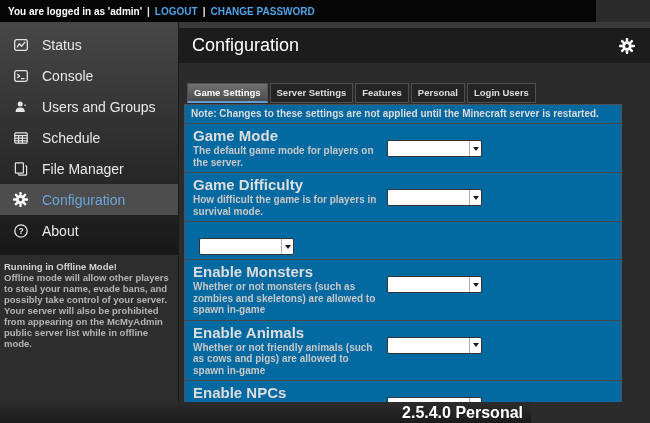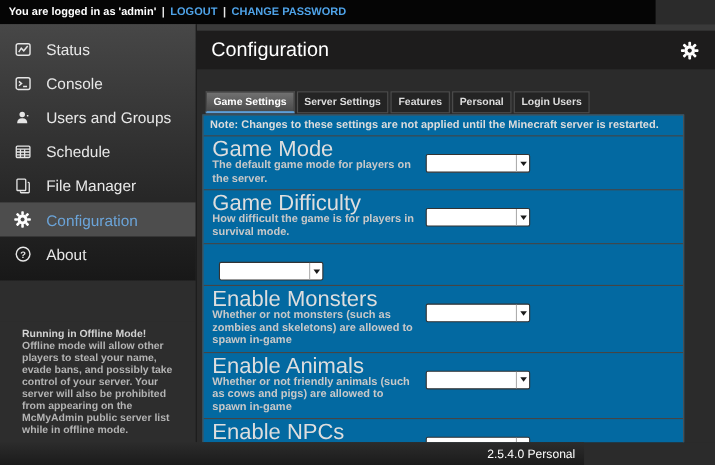--- a/index.html
+++ b/index.html
@@ -16,22 +16,22 @@
   .sidebar { position:absolute; left:0; top:22px; width:178px; height:380px;
     display:flex; flex-direction:column; background:#2d2d2d; }
   .menu { background:linear-gradient(#474747,#181818); padding:7px 0 9px 0; }
   .menu-item { height:31px; display:flex; align-items:center; padding-left:12px; gap:13px;
     color:#e8e8e8; font-size:14px; cursor:pointer; }
   .menu-item.active { background:#4d4d4d; color:#6ba4d9; }
   .mi-icon { width:17px; height:17px; display:flex; align-items:center; justify-content:center; }
   .notif-header { height:17px; background:linear-gradient(#5d5d5d,#3e3e3e); color:#fff;
     font-size:10px; font-weight:bold; display:flex; align-items:center; padding-left:7px;
     border-top:1px solid #6a6a6a; }
-  .notif-body { flex:1; background:#2d2d2d; padding:6px 20px; color:#b4b4b4;
-    font-size:9.5px; font-weight:bold; line-height:11px;margin-top:37px; }
+  .notif-body { flex:1; background:#2d2d2d; padding:6px 4px; color:#b4b4b4;
+    font-size:9.5px; font-weight:bold; line-height:11px; }
   .notif-title { color:#d2d2d2; }
 
   
   .main { position:absolute; left:178px; top:22px; width:472px; height:380px; background:#2b2b2b;
     border-left:1px solid #1c1c1c; overflow:hidden; }
   .top-strip { height:6px; background:#3a3a3a; }
   .main-header { height:35px; background:#1d1c1c; display:flex; align-items:center;
     padding:0 13px; }
   .main-title { color:#fff; font-size:18px; flex:1; }
   .gear-btn { width:20px; height:20px; display:flex; align-items:center; justify-content:center; cursor:pointer; }
@@ -43,37 +43,37 @@
     border-bottom:2px solid #5e9fd9; padding-bottom:2px; }
 
   .content-box { margin:1px 28px 0 5px; height:311px; border:1px solid #4f4f4f;
     background:#0369a1; overflow:hidden; }
   .note-row { font-size:10px; font-weight:bold; color:#dcdcdc; padding:3px 6px 4px 6px;
     border-bottom:1px solid #454545; white-space:nowrap; overflow:hidden; }
 
   .setting { display:flex; padding:4px 8px 4px 8px; border-bottom:1px solid #454545; }
   .setting:last-child { border-bottom:none; }
   .s-left { width:188px; }
-  .s-name { font-size:20px; font-weight:normal; color:#dedede; line-height:16px; margin-bottom:1px; }
+  .s-name { font-size:15px; font-weight:bold; color:#dedede; line-height:16px; margin-bottom:1px; }
   .s-desc { font-size:10px; font-weight:bold; color:#c8c8c8; line-height:11.5px; }
   .s-sel { margin-left:6px; margin-top:12px; }
 
   .select { width:95px; height:17px; background:#fff; border:1px solid #333;
     border-radius:2px; position:relative; cursor:pointer; }
   .select .value { font-size:10px; color:#222; line-height:15px; padding-left:4px; display:block;
     width:78px; overflow:hidden; }
   .arrow-box { position:absolute; right:0; top:0; bottom:0; width:12px;
     border-left:1px solid #aeaeae; display:flex; align-items:center; justify-content:center; }
   .arrow { width:0; height:0; border-left:3px solid transparent; border-right:3px solid transparent;
     border-top:4px solid #1a1a1a; }
 
   
   .footer { position:absolute; left:0; top:402px; width:531px; height:21px;
     background:linear-gradient(#2c2c2c,#1b1b1b); display:flex; align-items:center;
-    justify-content:flex-end; padding-right:8px; font-size:11px; font-weight:normal; color:#fff; }
+    justify-content:flex-end; padding-right:8px; font-size:16px; font-weight:bold; color:#fff; }
 
   svg { display:block; }
 </style>
 </head>
 <body>
 
 <div class="topbar">
   <span>You are logged in as 'admin'</span>
   <span class="sep">|</span>
   <a>LOGOUT</a>

